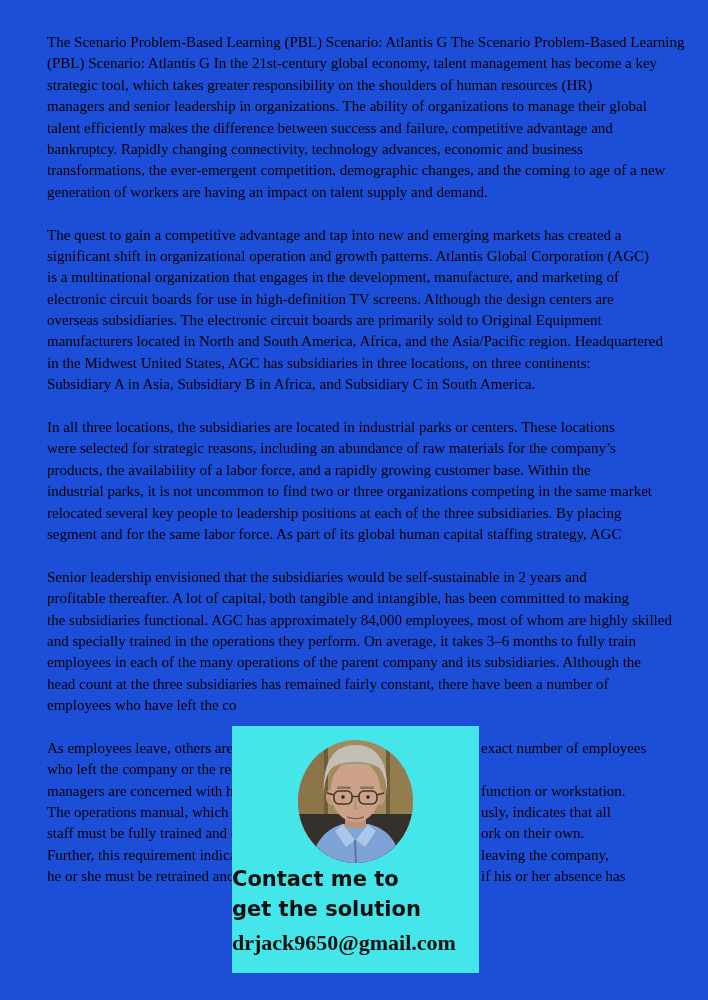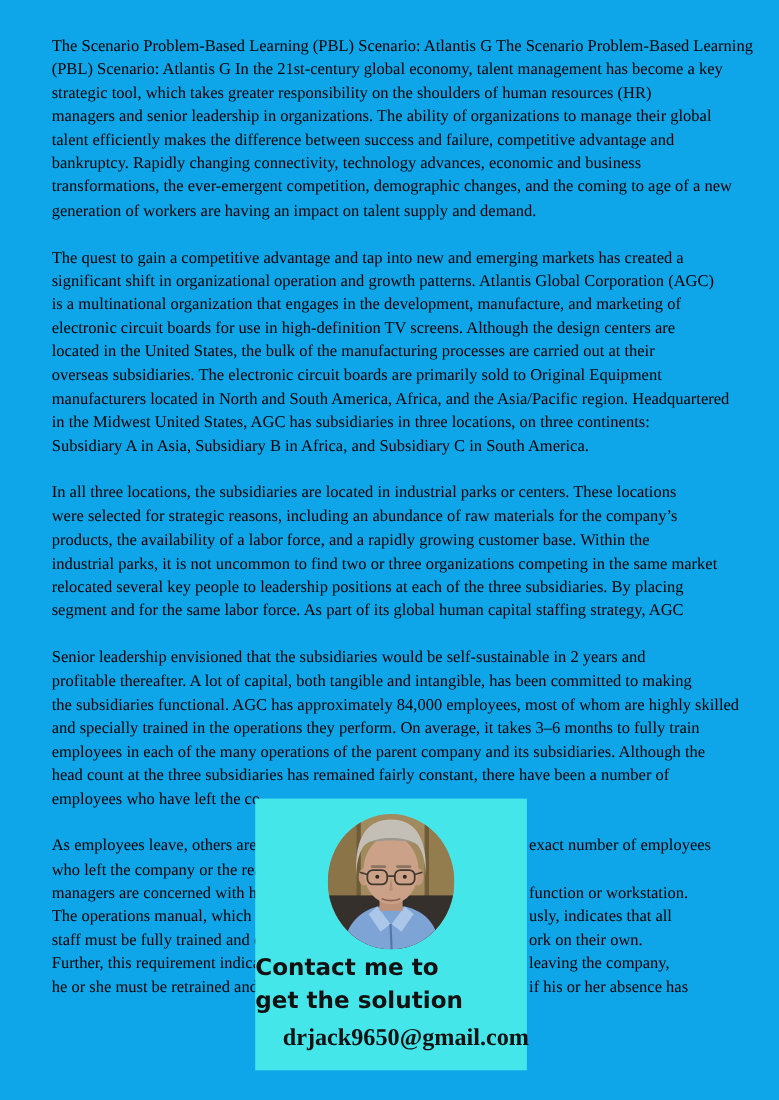--- a/index.html
+++ b/index.html
@@ -6,21 +6,21 @@
   body {
     width: 708px; height: 1000px;
     background: #ffffff;
     position: relative;
     overflow: hidden;
     font-family: "Liberation Serif", serif;
   }
   .page {
     position: absolute; inset: 0;
     width: 708px; height: 1000px;
-    background: #0ea5e9;
+    background: #1d4ed8;
   }
   .doc {
     position: absolute;
     left: 47px; top: 32px;
     width: 618px;
     font-size: 15px;
     line-height: 21.4px;
     color: #000000;
   }
   .para { margin: 0 0 21.4px 0; }
@@ -54,21 +54,20 @@
     color: #111111;
     letter-spacing: 0px;
   }
   .contact-email {
     margin-top: 5px;
     font-family: "Liberation Serif", serif;
     font-weight: bold;
     font-size: 22px;
     line-height: 28px;
     color: #111111;
-    padding-left: 25px;
   }
 </style>
 </head>
 <body style="background: rgb(255, 255, 255);">
 
 <div class="page">
 
   <div class="doc" style="color: rgb(0, 0, 0);">
       <div class="para">
         <div class="line">The Scenario Problem-Based Learning (PBL) Scenario: Atlantis G The Scenario Problem-Based Learning</div>
@@ -78,21 +77,20 @@
         <div class="line">talent efficiently makes the difference between success and failure, competitive advantage and</div>
         <div class="line">bankruptcy. Rapidly changing connectivity, technology advances, economic and business</div>
         <div class="line">transformations, the ever-emergent competition, demographic changes, and the coming to age of a new</div>
         <div class="line">generation of workers are having an impact on talent supply and demand.</div>
       </div>
       <div class="para">
         <div class="line">The quest to gain a competitive advantage and tap into new and emerging markets has created a</div>
         <div class="line">significant shift in organizational operation and growth patterns. Atlantis Global Corporation (AGC)</div>
         <div class="line">is a multinational organization that engages in the development, manufacture, and marketing of</div>
         <div class="line">electronic circuit boards for use in high-definition TV screens. Although the design centers are</div>
-        <div class="line">located in the United States, the bulk of the manufacturing processes are carried out at their</div>
         <div class="line">overseas subsidiaries. The electronic circuit boards are primarily sold to Original Equipment</div>
         <div class="line">manufacturers located in North and South America, Africa, and the Asia/Pacific region. Headquartered</div>
         <div class="line">in the Midwest United States, AGC has subsidiaries in three locations, on three continents:</div>
         <div class="line">Subsidiary A in Asia, Subsidiary B in Africa, and Subsidiary C in South America.</div>
       </div>
       <div class="para">
         <div class="line">In all three locations, the subsidiaries are located in industrial parks or centers. These locations</div>
         <div class="line">were selected for strategic reasons, including an abundance of raw materials for the company’s</div>
         <div class="line">products, the availability of a labor force, and a rapidly growing customer base. Within the</div>
         <div class="line">industrial parks, it is not uncommon to find two or three organizations competing in the same market</div>

